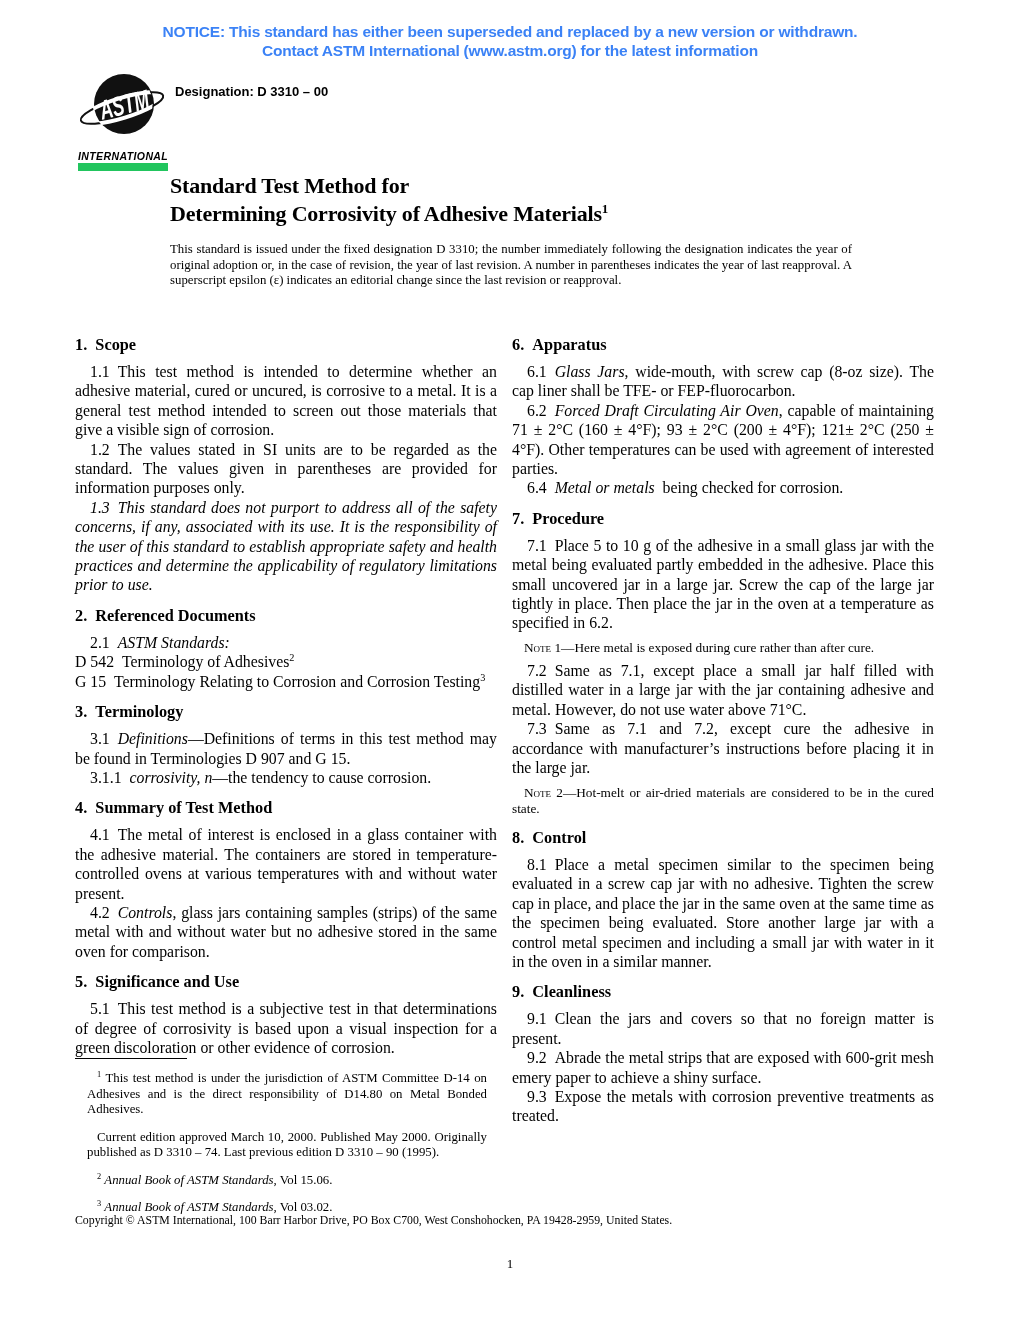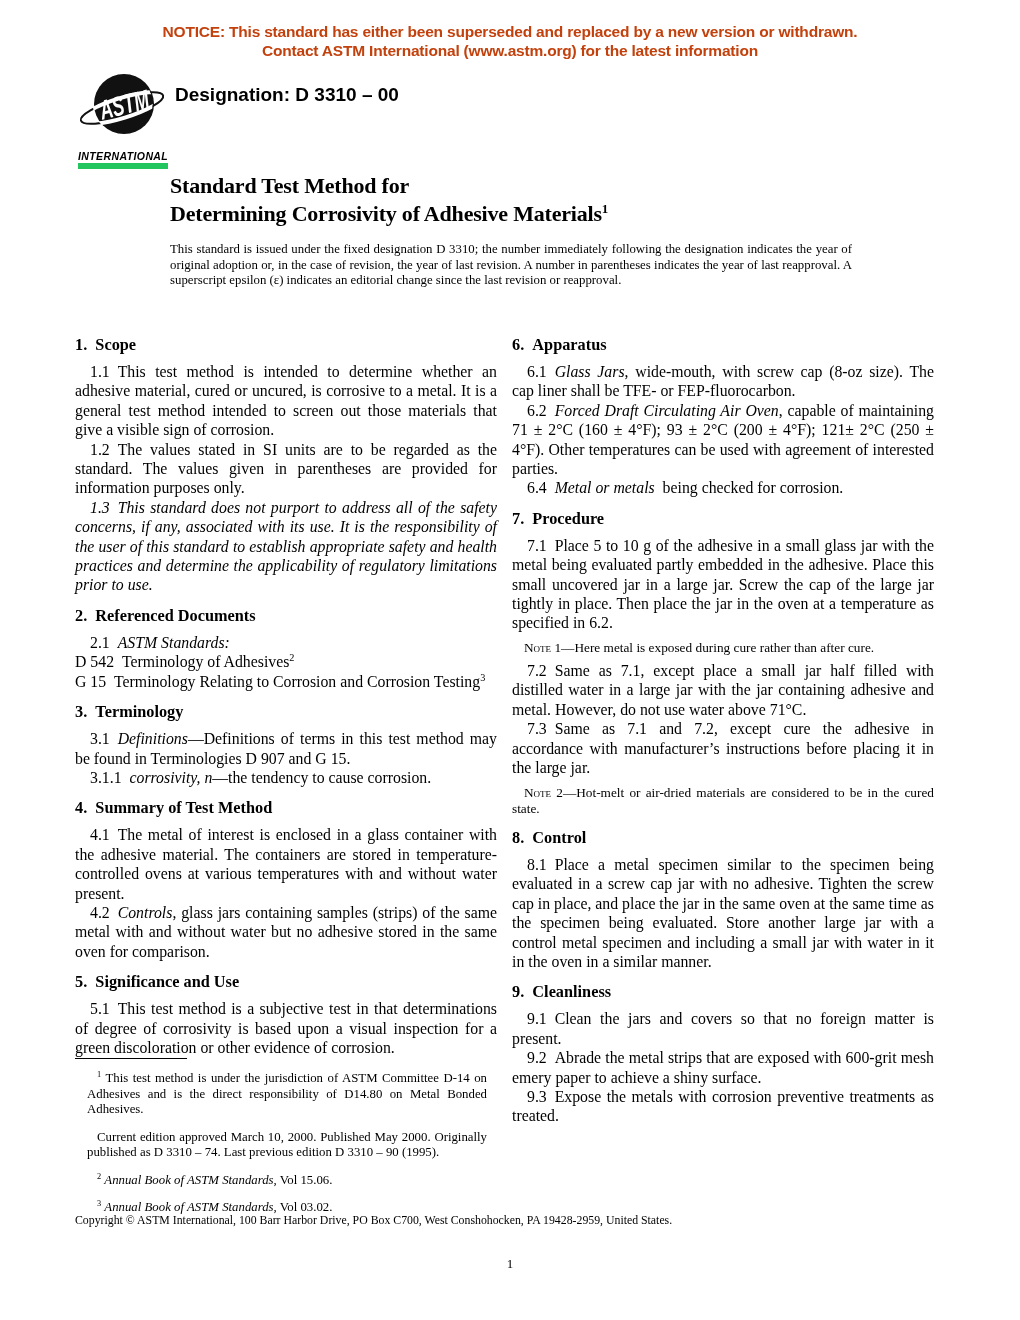--- a/index.html
+++ b/index.html
@@ -11,25 +11,25 @@
   .notice {
     position:absolute; top:22px; left:0; right:0; text-align:center;
     font-family:"Liberation Sans", sans-serif; font-weight:bold;
     font-size:15.5px; line-height:19px; letter-spacing:-0.2px;
   }
   
   .logo { position:absolute; left:76px; top:72px; width:112px; text-align:left; }
   .logo-sub {
     font-family:"Liberation Sans", sans-serif; font-weight:bold; font-style:italic;
     font-size:10.5px; letter-spacing:0.4px; margin-top:-2px; margin-left:2px;
-    border-bottom:6px solid #22c55e; display:inline-block; padding-bottom:1px;
+    border-bottom:8px solid #22c55e; display:inline-block; padding-bottom:1px;
   }
   .designation {
     position:absolute; left:175px; top:84px;
-    font-family:"Liberation Sans", sans-serif; font-weight:bold; font-size:19px;
+    font-family:"Liberation Sans", sans-serif; font-weight:bold; font-size:13px;
   }
   
   .title-block {
     position:absolute; left:170px; top:172px;
     font-family:Liberation Serif, serif; font-weight:bold;
     font-size:22px; line-height:28px; letter-spacing:-0.2px;
   }
   .title-block sup { font-size:13px; }
   
   .preamble {
@@ -61,21 +61,21 @@
   .fn { margin:12px; font-size:12.8px; line-height:15.5px; text-align:justify; text-indent:10px; }
   
   .copyright { position:absolute; left:75px; top:1213px; font-size:11.8px; }
   .page-number { position:absolute; left:0; right:0; top:1256px; text-align:center; font-size:13px; }
 </style>
 </head>
 <body>
 
 <div class="page">
 
-  <div class="notice" style="color:#c2410c;">
+  <div class="notice" style="color:#3b82f6;">
     <div>NOTICE: This standard has either been superseded and replaced by a new version or withdrawn.</div>
     <div>Contact ASTM International (www.astm.org) for the latest information</div>
   </div>
 
   <div class="logo">
     <svg width="108" height="70" viewBox="0 0 108 70">
       <defs>
         <clipPath id="globeClip">
             <circle cx="48" cy="32" r="30"></circle>
           </clipPath>

